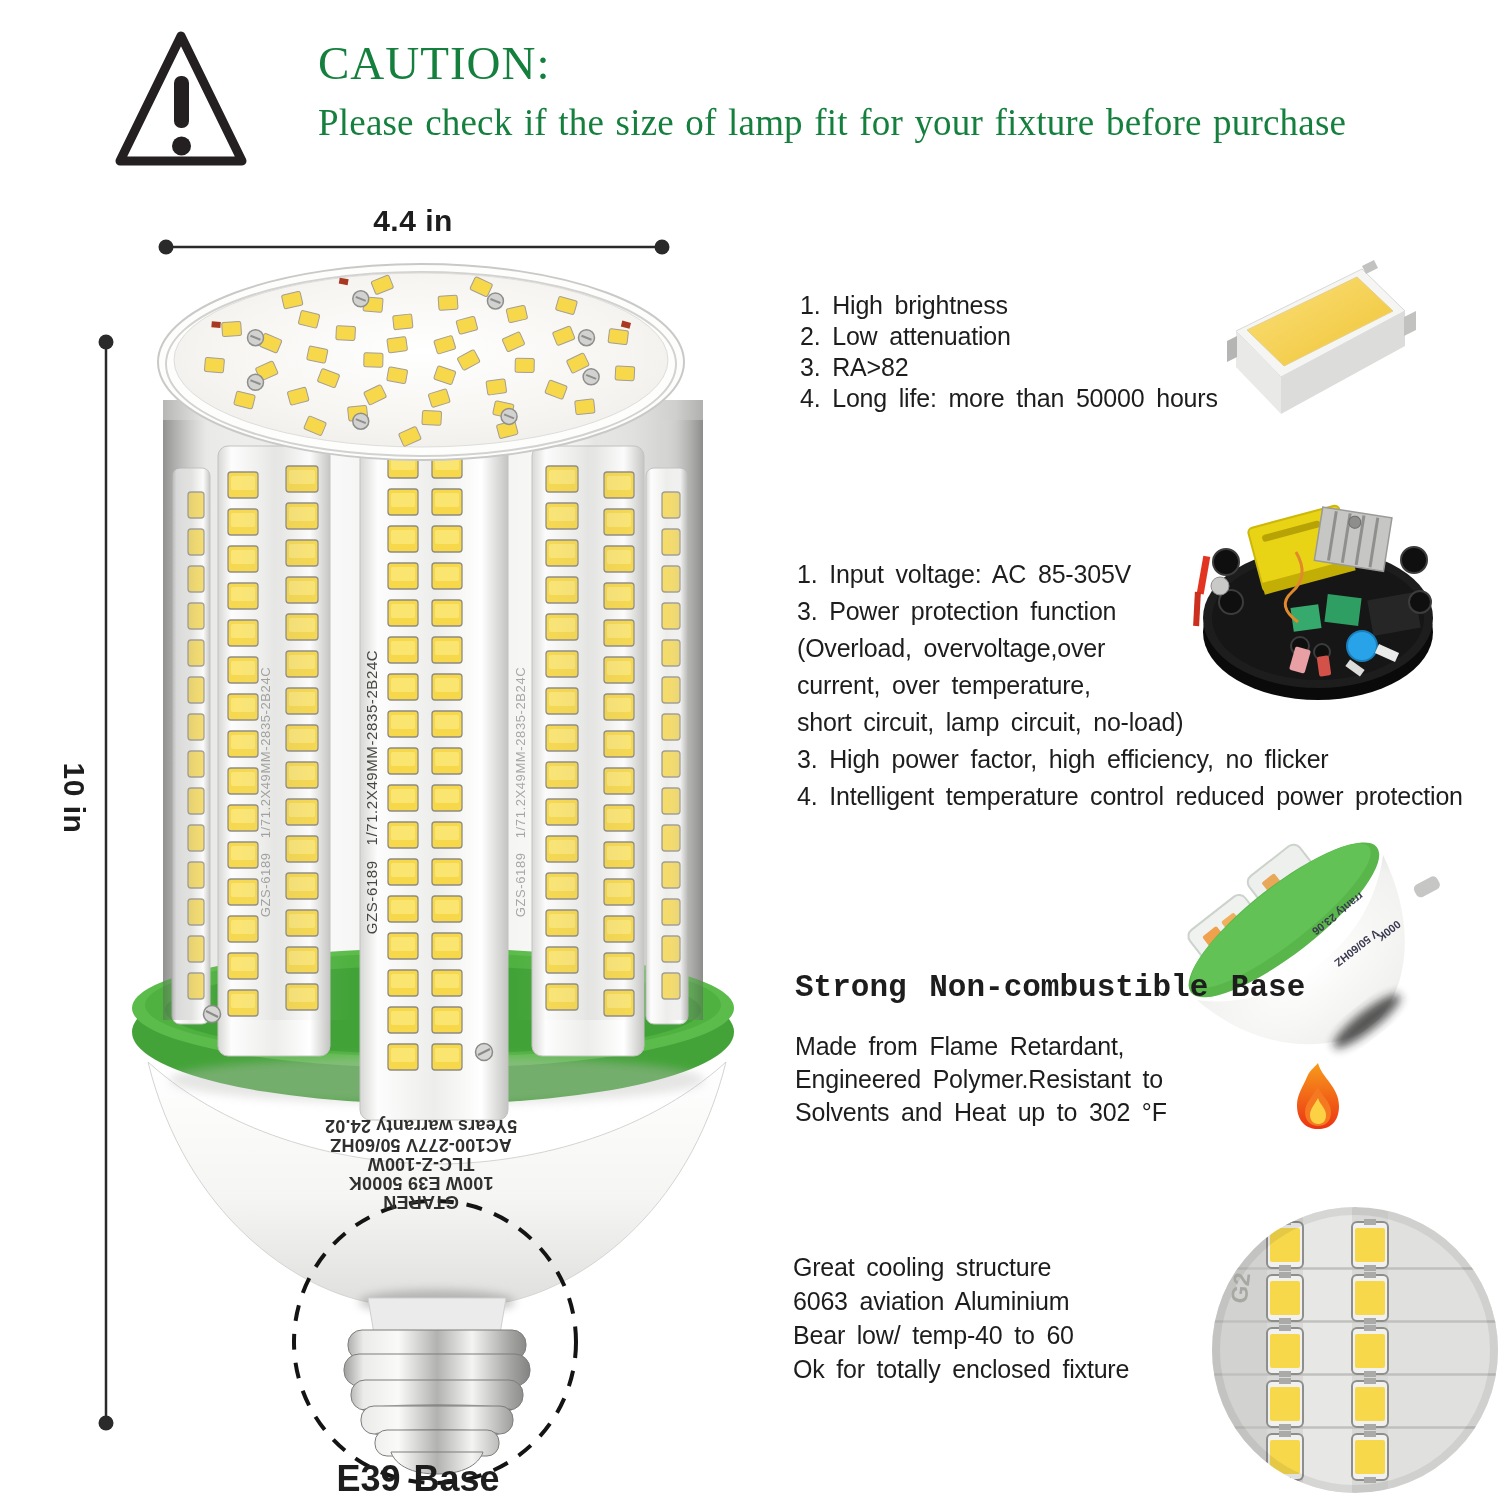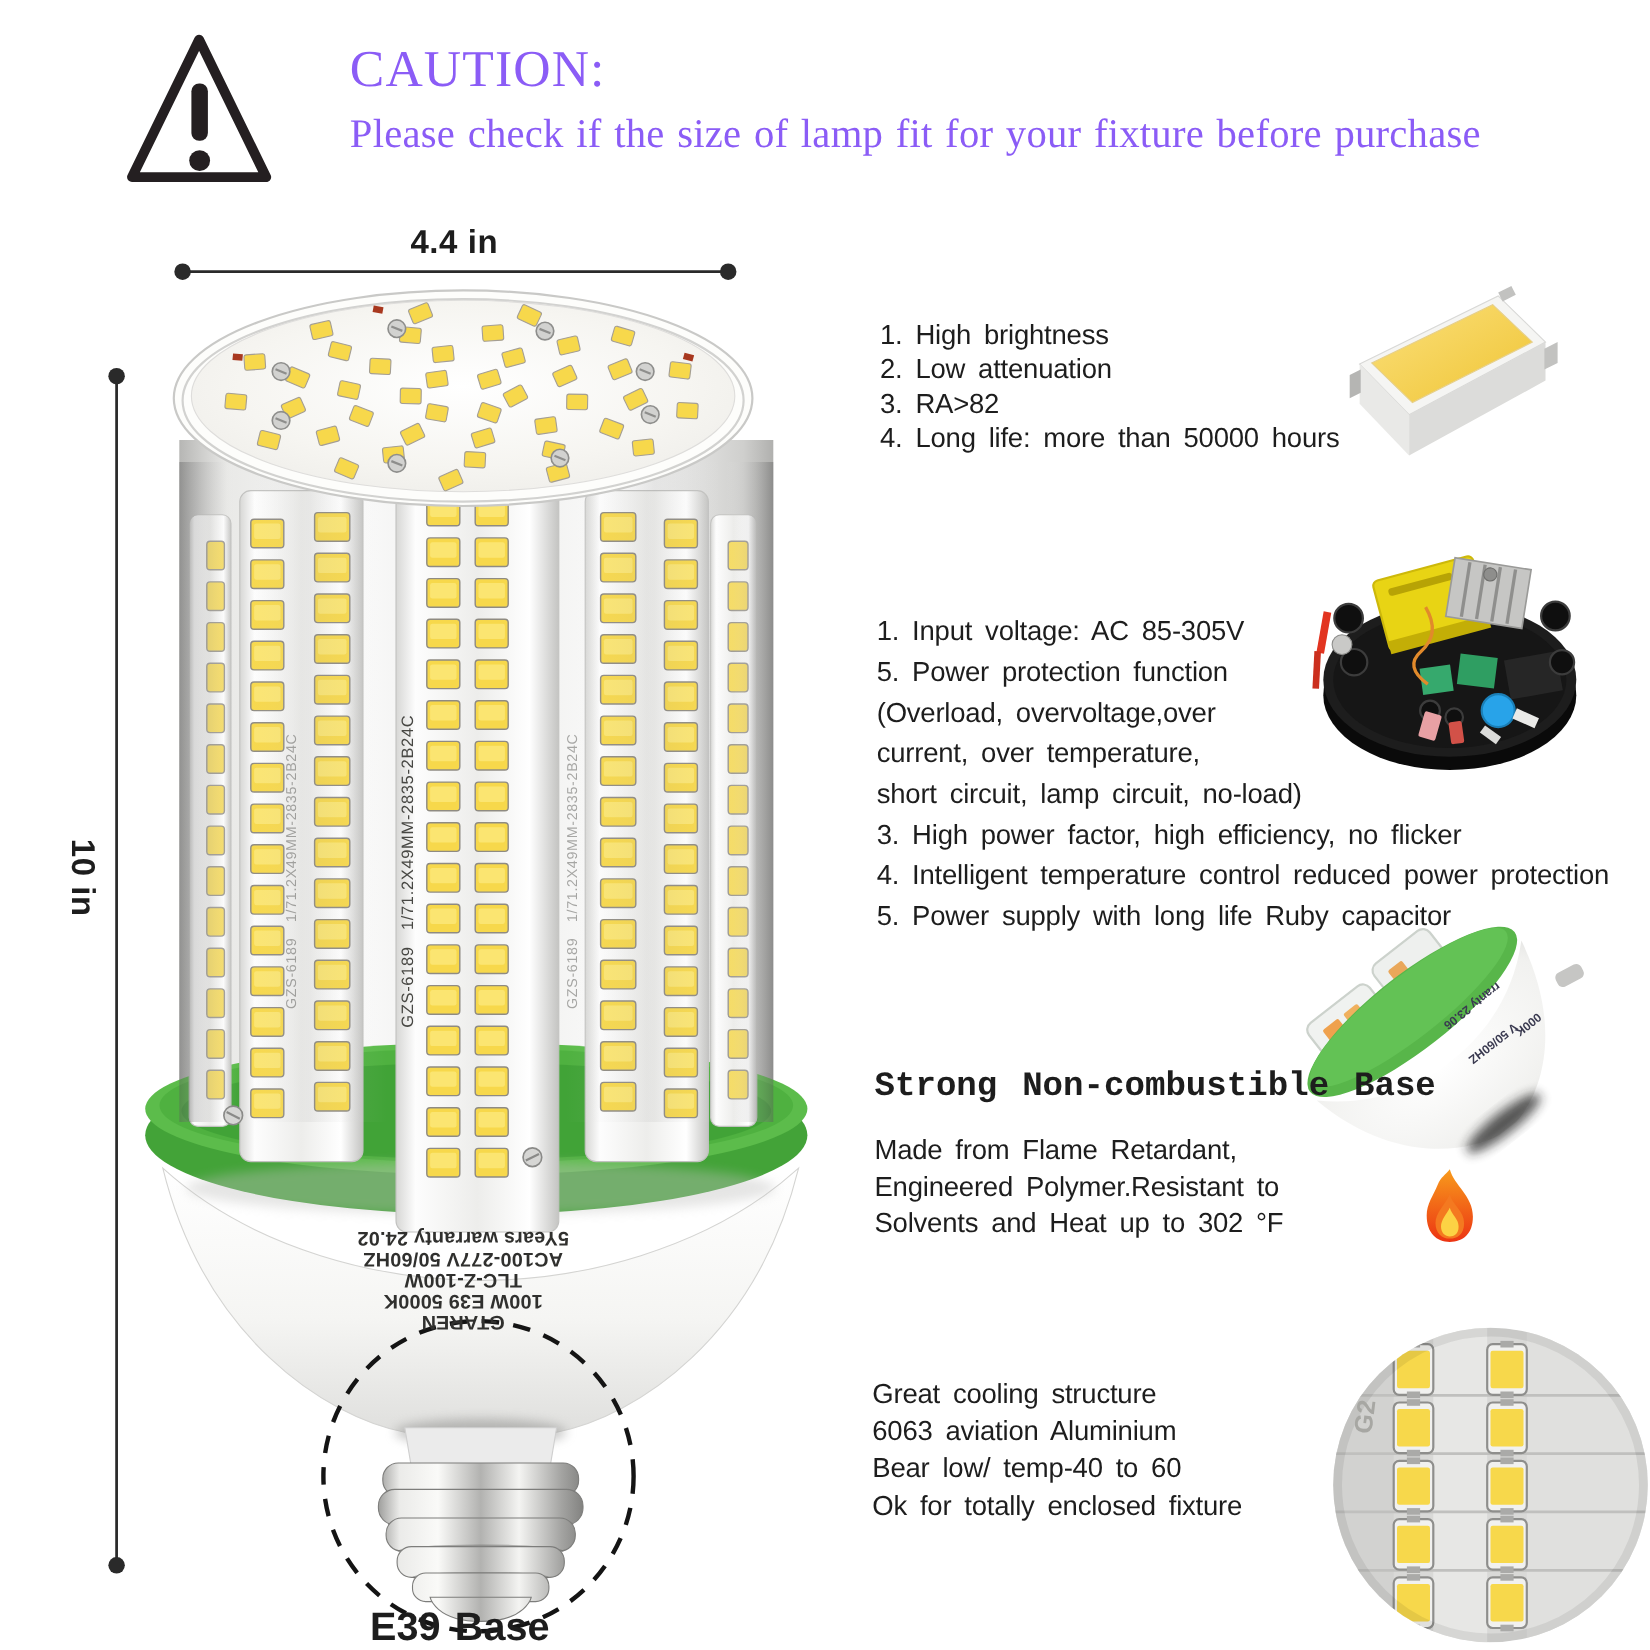--- a/index.html
+++ b/index.html
@@ -1,20 +1,20 @@
 <!DOCTYPE html>
 <html><head>
 <meta charset="utf-8">
 <style>
   html,body{margin:0;padding:0;background:#ffffff;}
   body{width:1500px;height:1500px;overflow:hidden;position:relative;}
   .canvas{position:absolute;inset:0;background:#fff;}
   .abs{position:absolute;}
   .sans{font-family:"Liberation Sans","DejaVu Sans",sans-serif;color:#1d1d1d;}
-  .serif{font-family:"Liberation Serif","DejaVu Serif",serif;color:#8b5cf6;}
+  .serif{font-family:"Liberation Serif","DejaVu Serif",serif;color:#15803d;}
   .art{position:absolute;left:0;top:0;}
   .caution-title{left:318px;top:36px;font-size:47px;letter-spacing:1px;}
   .caution-sub{left:318px;top:101px;font-size:37px;letter-spacing:.2px;word-spacing:2px;white-space:nowrap;}
   .dim-w{left:413px;top:204px;font-size:30px;font-weight:700;transform:translateX(-50%);letter-spacing:.5px;}
   .dim-h{left:74px;top:798px;font-size:30px;font-weight:700;transform:translate(-50%,-50%) rotate(90deg);white-space:nowrap;letter-spacing:.5px;}
   .feat{word-spacing:5px;letter-spacing:-.2px;white-space:nowrap;}
   .feat1{left:800px;top:290px;font-size:25px;line-height:31px;}
   .feat2{left:797px;top:556px;font-size:25px;line-height:37px;}
   .strong-title{left:795px;top:970px;font-size:31px;font-weight:700;word-spacing:4px;white-space:nowrap;font-family:Liberation Mono, monospace;}
   .strong-body{left:795px;top:1010px;font-size:25px;line-height:33px;margin-top:20px;}
@@ -595,27 +595,26 @@
 
 <div class="abs sans feat feat1">
   <div>1. High brightness</div>
   <div>2. Low attenuation</div>
   <div>3. RA&gt;82</div>
   <div>4. Long life: more than 50000 hours</div>
 </div>
 
 <div class="abs sans feat feat2">
   <div>1. Input voltage: AC 85-305V</div>
-  <div>5. Power protection function</div>
+  <div>3. Power protection function</div>
   <div>(Overload, overvoltage,over</div>
   <div>current, over temperature,</div>
   <div>short circuit, lamp circuit, no-load)</div>
   <div>3. High power factor, high efficiency, no flicker</div>
   <div>4. Intelligent temperature control reduced power protection</div>
-  <div>5. Power supply with long life Ruby capacitor</div>
 </div>
 
 <div class="abs sans strong-title">Strong Non-combustible Base</div>
 <div class="abs sans feat strong-body">
   <div>Made from Flame Retardant,</div>
   <div>Engineered Polymer.Resistant to</div>
   <div>Solvents and Heat up to 302 °F</div>
 </div>
 
 <div class="abs sans feat cooling">

